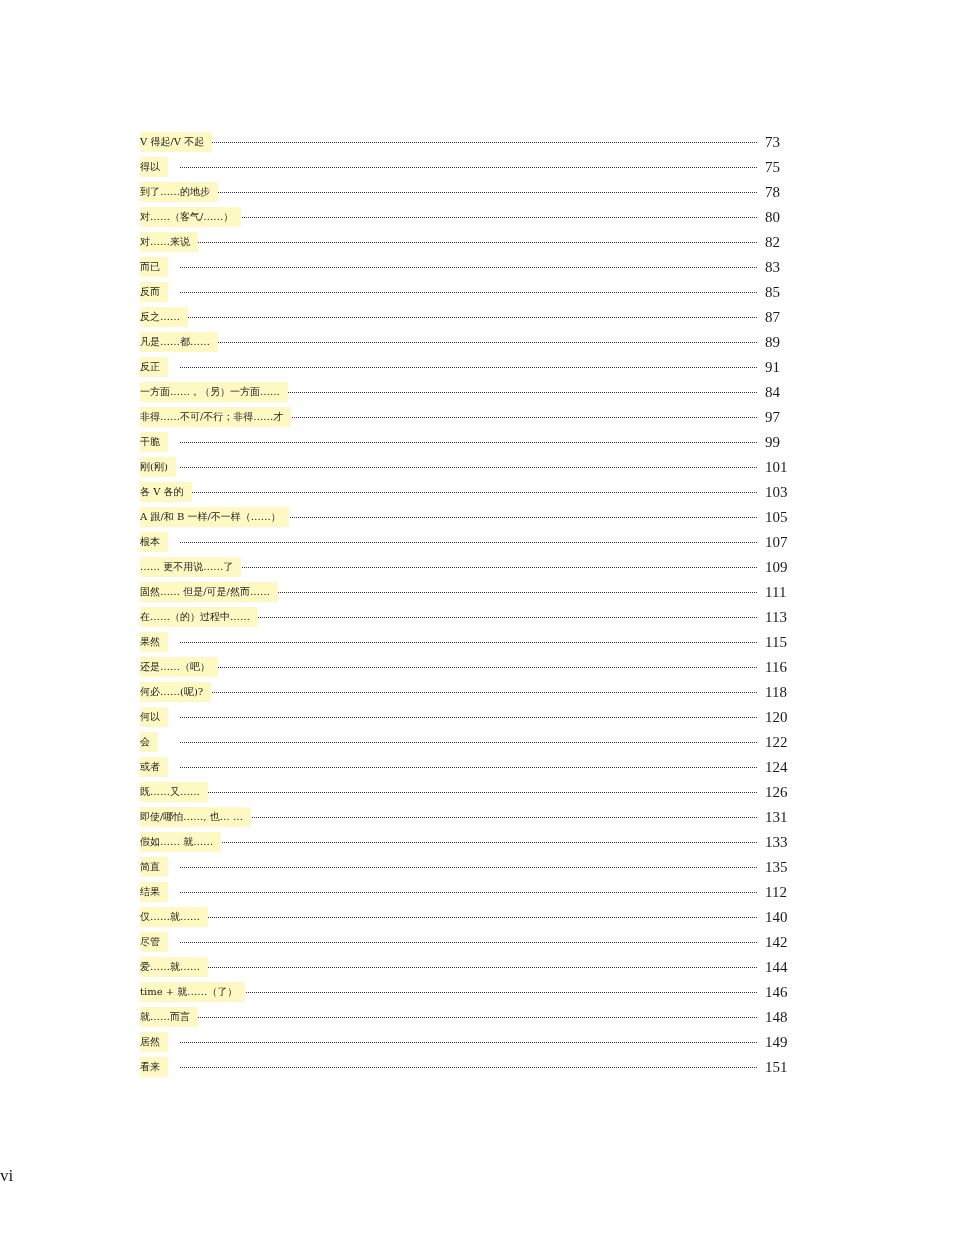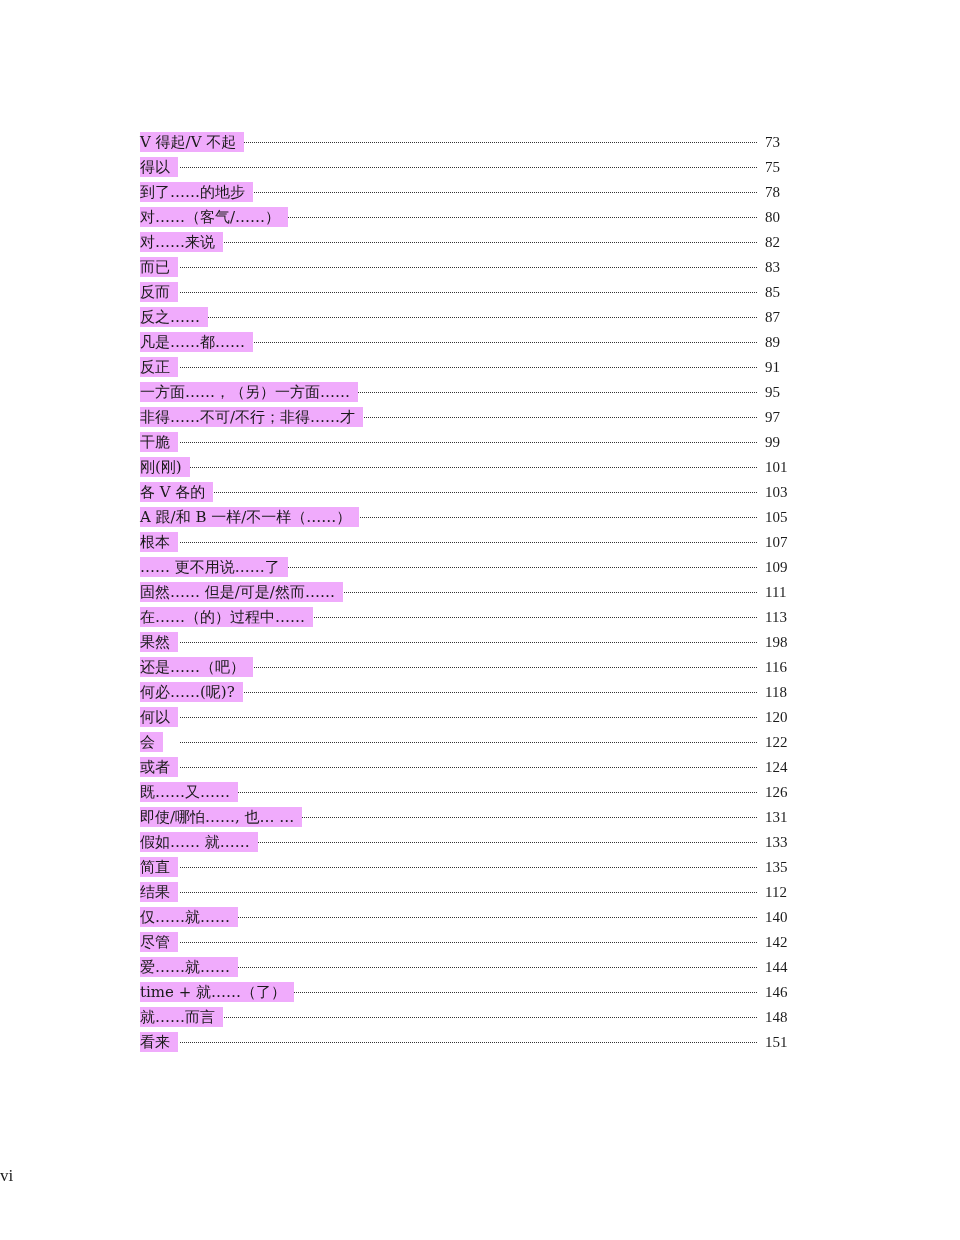--- a/index.html
+++ b/index.html
@@ -1,20 +1,20 @@
 <!DOCTYPE html>
 <html><head>
 <meta charset="utf-8">
 <style>
   html, body { margin: 0; padding: 0; background: #ffffff; }
   body { width: 960px; height: 1240px; position: relative; overflow: hidden;
          font-family: "DejaVu Serif", "Liberation Serif", serif; color: #1a1a1a; }
   .toc { position: absolute; left: 140px; top: 129px; width: 665px; }
   .row { position: relative; height: 25px; display: flex; align-items: center; }
-  .title { font-size: 15px; white-space: pre; padding-right: 8px; background: #f0abfc; z-index: 1; line-height: 20px; }
+  .title { font-size: 10px; white-space: pre; padding-right: 8px; background: #fef9c3; z-index: 1; line-height: 20px; }
   .leader { position: absolute; left: 40px; right: 48px; top: 13px; height: 0;
             border-bottom: 1.4px dotted #333; }
   .page { position: absolute; right: 0; width: 40px; 
           font-family: "Liberation Serif", serif; font-size: 15px; background: #fff; line-height: 20px; }
   .footer { position: absolute; left: 0; width: 960px; top: 1166px; text-align: left;
             font-family: "Liberation Serif", serif; font-size: 17px; }
 </style>
 </head>
 <body>
 
@@ -65,21 +65,21 @@
       <span class="page">89</span>
     </div>
     <div class="row">
       <span class="title">反正</span>
       <span class="leader"></span>
       <span class="page">91</span>
     </div>
     <div class="row">
       <span class="title">一方面……，（另）一方面……</span>
       <span class="leader"></span>
-      <span class="page">95</span>
+      <span class="page">84</span>
     </div>
     <div class="row">
       <span class="title">非得……不可/不行；非得……才</span>
       <span class="leader"></span>
       <span class="page">97</span>
     </div>
     <div class="row">
       <span class="title">干脆</span>
       <span class="leader"></span>
       <span class="page">99</span>
@@ -115,21 +115,21 @@
       <span class="page">111</span>
     </div>
     <div class="row">
       <span class="title">在……（的）过程中……</span>
       <span class="leader"></span>
       <span class="page">113</span>
     </div>
     <div class="row">
       <span class="title">果然</span>
       <span class="leader"></span>
-      <span class="page">198</span>
+      <span class="page">115</span>
     </div>
     <div class="row">
       <span class="title">还是……（吧）</span>
       <span class="leader"></span>
       <span class="page">116</span>
     </div>
     <div class="row">
       <span class="title">何必……(呢)?</span>
       <span class="leader"></span>
       <span class="page">118</span>
@@ -191,20 +191,25 @@
     </div>
     <div class="row">
       <span class="title">time + 就……（了）</span>
       <span class="leader"></span>
       <span class="page">146</span>
     </div>
     <div class="row">
       <span class="title">就……而言</span>
       <span class="leader"></span>
       <span class="page">148</span>
+    </div>
+    <div class="row">
+      <span class="title">居然</span>
+      <span class="leader"></span>
+      <span class="page">149</span>
     </div>
     <div class="row">
       <span class="title">看来</span>
       <span class="leader"></span>
       <span class="page">151</span>
     </div>
   </div>
 
 <div class="footer">vi</div>
 

